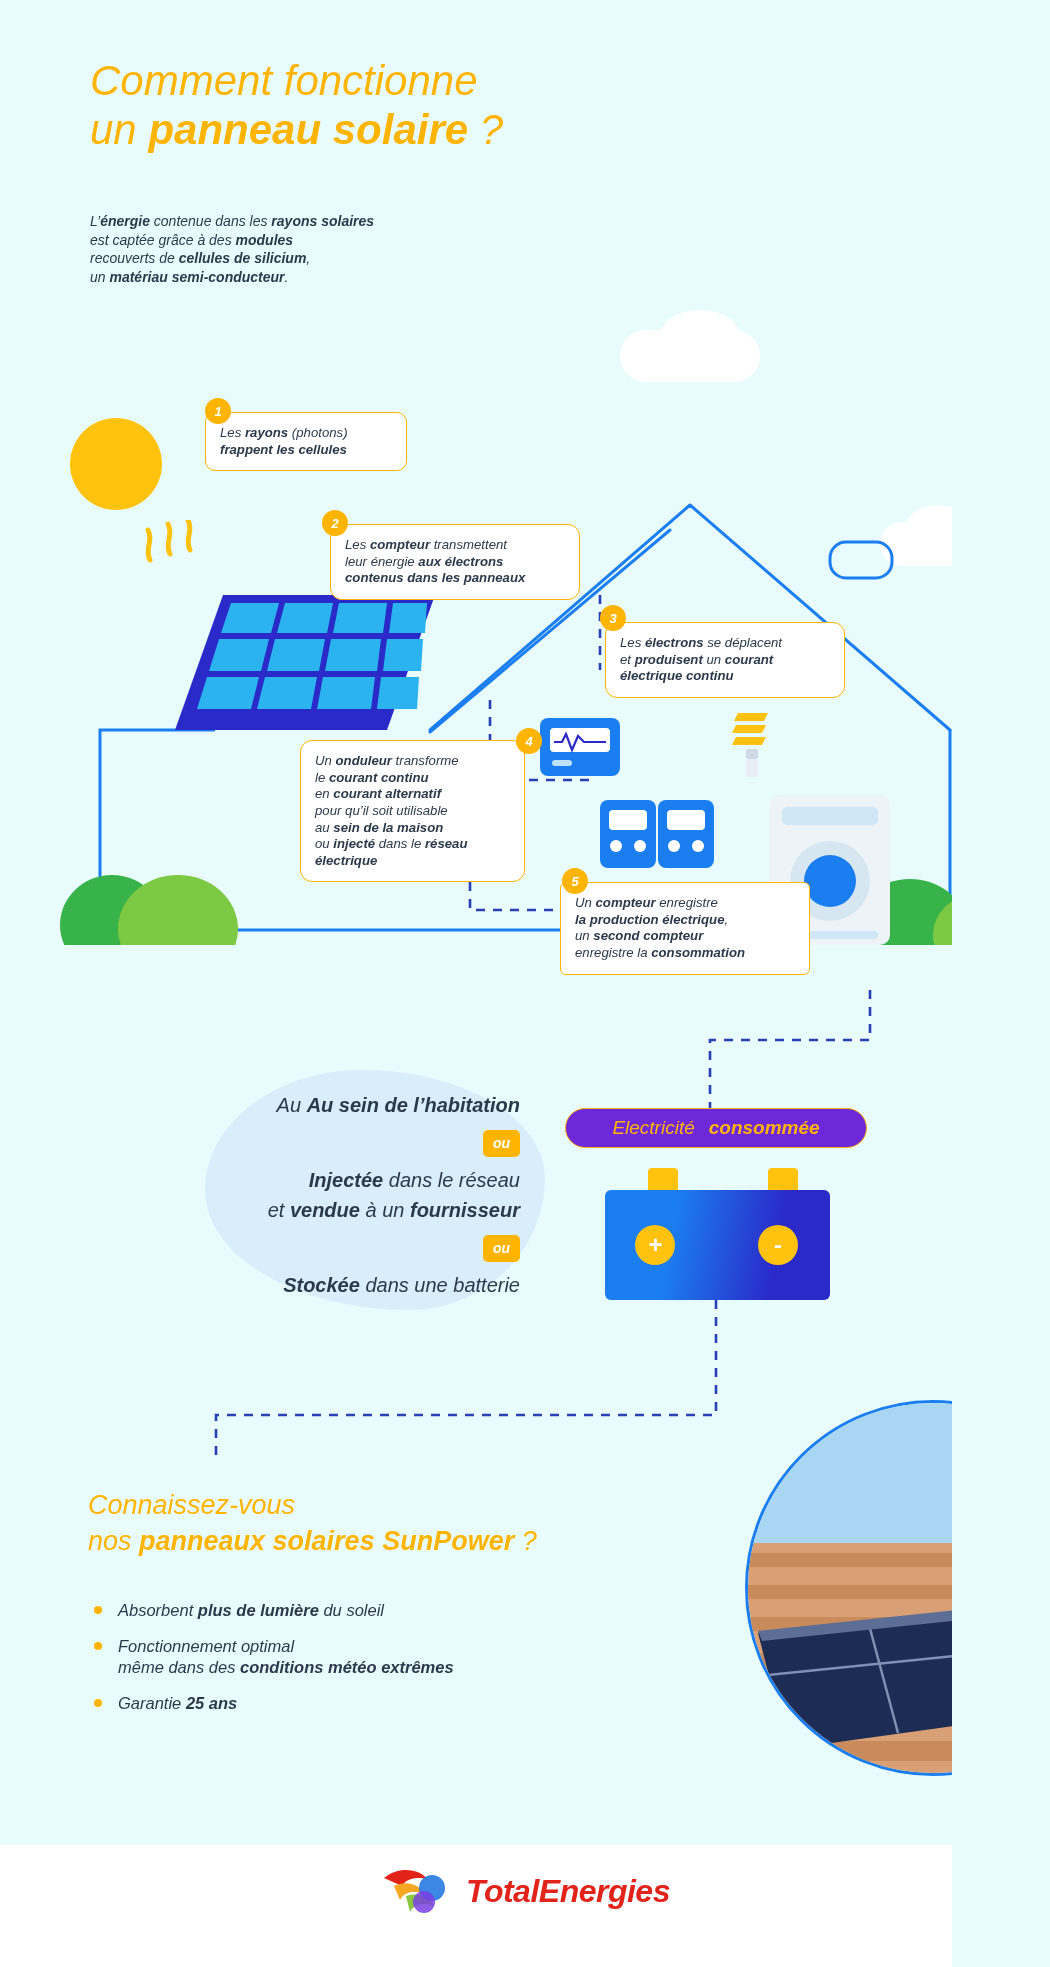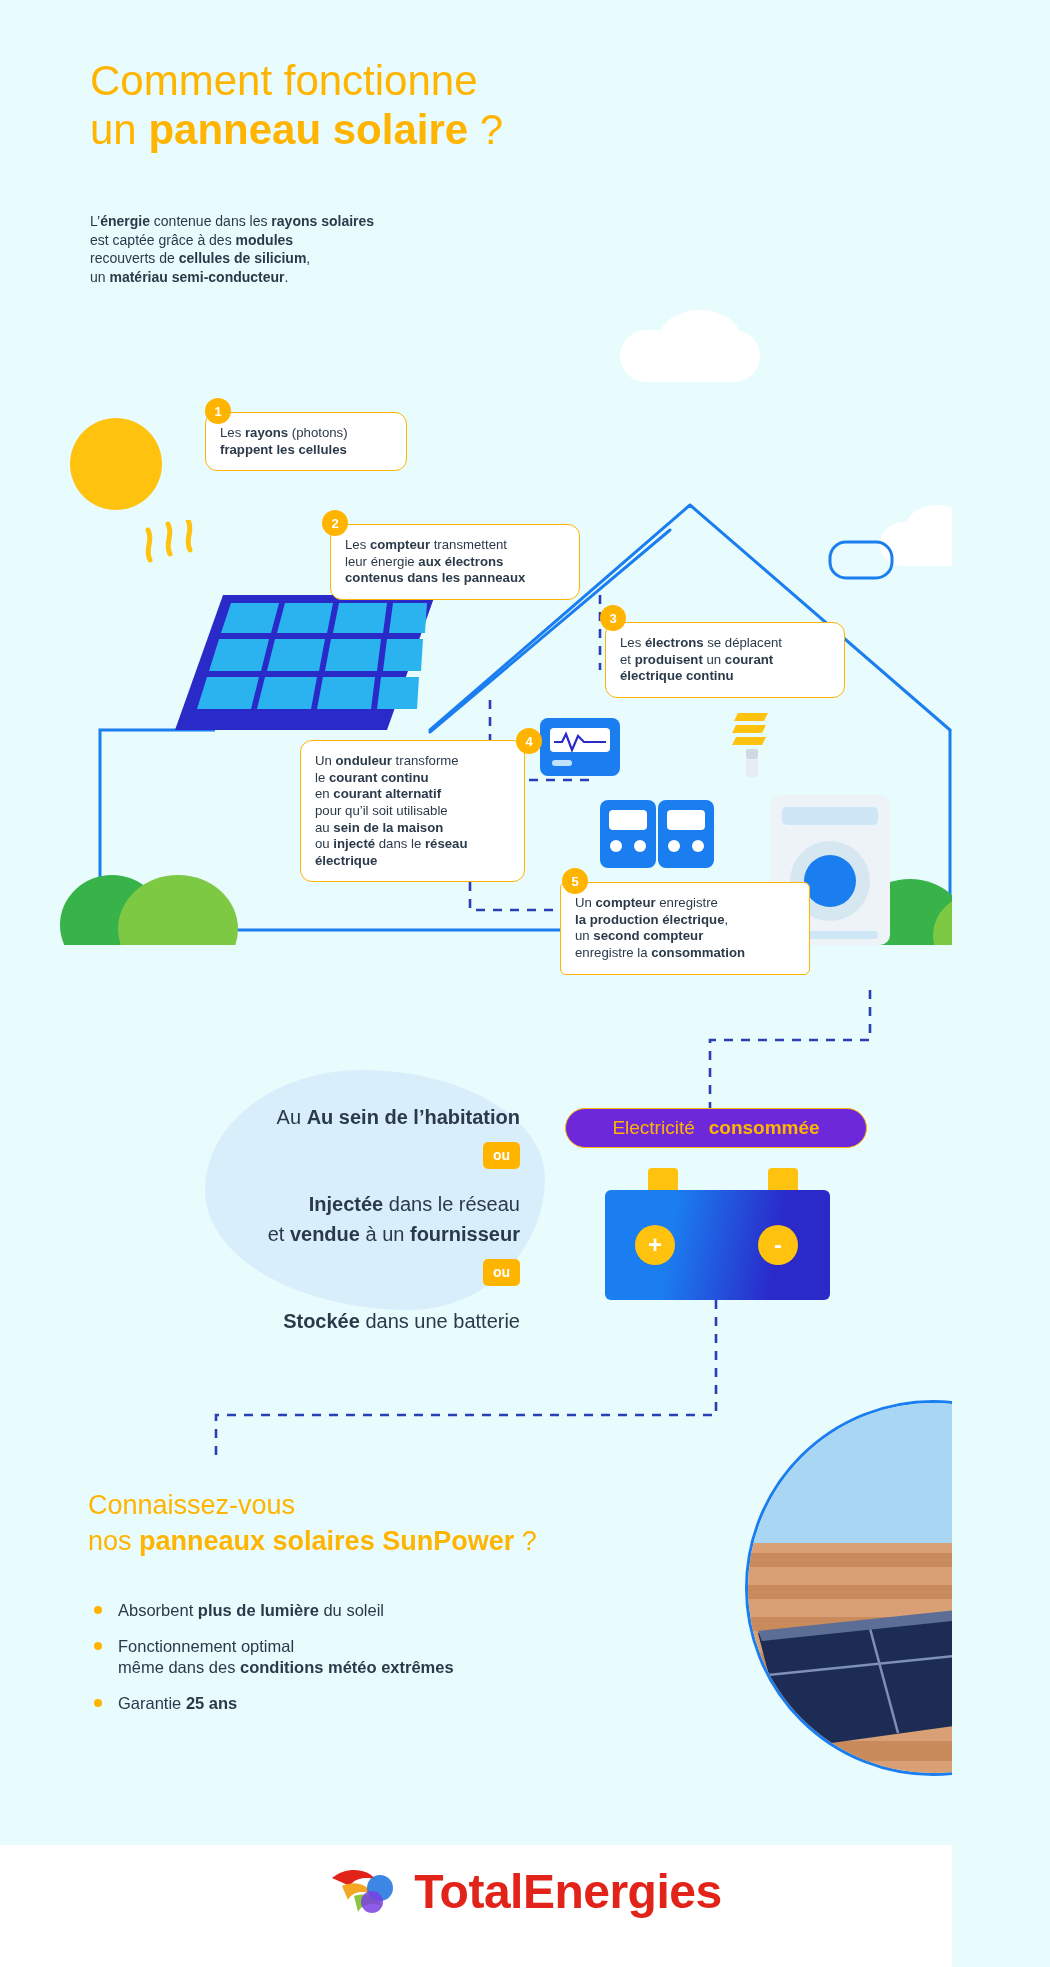--- a/index.html
+++ b/index.html
@@ -4,21 +4,21 @@
 <style>
   html,body{margin:0;padding:0;}
   body{
     width:1050px;height:1967px;
     background:#e8fbfd;
     font-family:"Liberation Sans", sans-serif;
     color:#2b3a4a;
     overflow:hidden;
     position:relative;
   }
-  .stage{position:relative;width:952px;height:1967px;overflow:hidden;}
+  .stage{position:relative;width:952px;height:1967px;overflow:hidden;font-style:italic;}
 
   
   .title{
     position:absolute;left:90px;top:56px;width:760px;
     font-size:42px;line-height:1.17;color:#ffb400;font-weight:400;
   }
   .title b{font-weight:700;}
   .intro{
     position:absolute;left:90px;top:212px;width:640px;
     font-size:14px;line-height:1.33;color:#2b3a4a;font-weight:400;
@@ -40,37 +40,37 @@
     position:absolute;background:#ffffff;border:1.6px solid #ffb400;border-radius:12px;
     font-size:13.2px;line-height:1.26;color:#2b3a4a;padding:12px 14px 12px 14px;
     box-sizing:border-box;
   }
   .callout b{font-weight:700;}
   .num{
     position:absolute;width:26px;height:26px;border-radius:50%;
     background:#ffb400;color:#fff;font-size:13px;font-weight:700;
     display:flex;align-items:center;justify-content:center;
   }
-  #c1{left:205px;top:412px;width:202px;}
+  #c1{left:205px;top:412px;width:202px;border-radius:10px;}
   #n1{left:205px;top:398px;}
   #c2{left:330px;top:524px;width:250px;}
   #n2{left:322px;top:510px;}
   #c3{left:605px;top:622px;width:240px;}
   #n3{left:600px;top:605px;}
   #c4{left:300px;top:740px;width:225px;}
   #n4{left:516px;top:728px;}
   #c5{left:560px;top:882px;width:250px;border-radius:6px;}
   #n5{left:562px;top:868px;}
 
   
   .habit{
     position:absolute;left:0px;top:1090px;width:560px;text-align:right;
     font-size:20px;line-height:1.5;color:#2b3a4a;
   }
-  .habit .line{margin:12px 0 4px 0;padding-right:40px;}
+  .habit .line{margin:0 0 4px 0;padding-right:40px;}
   .habit b{font-weight:700;}
   .ou{
     display:inline-block;background:#ffb400;color:#fff;font-size:14px;font-weight:700;
     border-radius:5px;padding:3px 10px;margin:6px 40px 8px 0;
   }
   .blobbg{
     position:absolute;left:205px;top:1070px;width:340px;height:240px;
     background:#d9eefb;border-radius:46% 54% 40% 60% / 50% 45% 55% 50%;
     z-index:0;
   }
@@ -102,21 +102,21 @@
 
   
   .photo{
     position:absolute;left:745px;top:1400px;width:370px;height:370px;border-radius:50%;
     overflow:hidden;border:3px solid #1b7ef0;
   }
 
   
   .footer{position:absolute;left:0;top:1845px;width:1050px;height:122px;background:#ffffff;}
   .logo-wrap{position:absolute;left:0;top:1862px;width:1050px;display:flex;align-items:center;justify-content:center;gap:14px;}
-  .logo-text{font-size:48px;font-weight:700;color:#e2231a;letter-spacing:-0.5px;}
+  .logo-text{font-size:32px;font-weight:700;color:#e2231a;letter-spacing:-0.5px;}
 
   svg{display:block;}
   .abs{position:absolute;}
 </style>
 </head>
 <body>
 
 <div class="stage">
 
   <div class="cloud abs" style="left:620px;top:330px;width:140px;height:52px;"></div>

